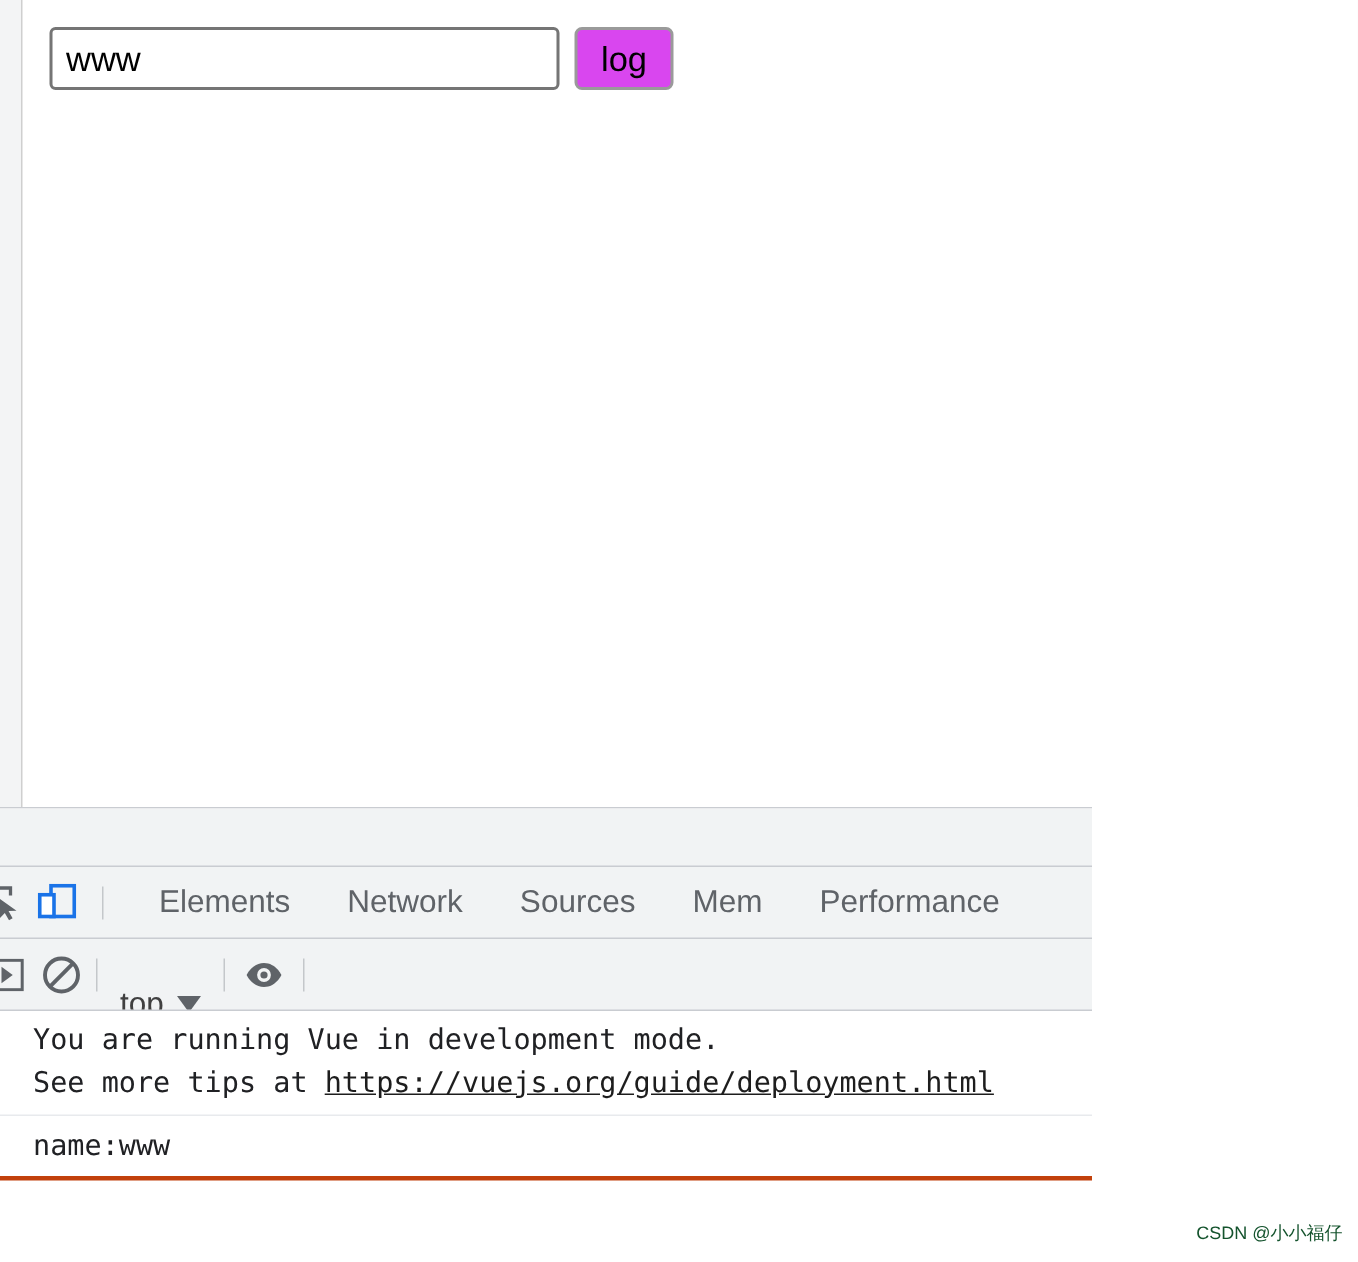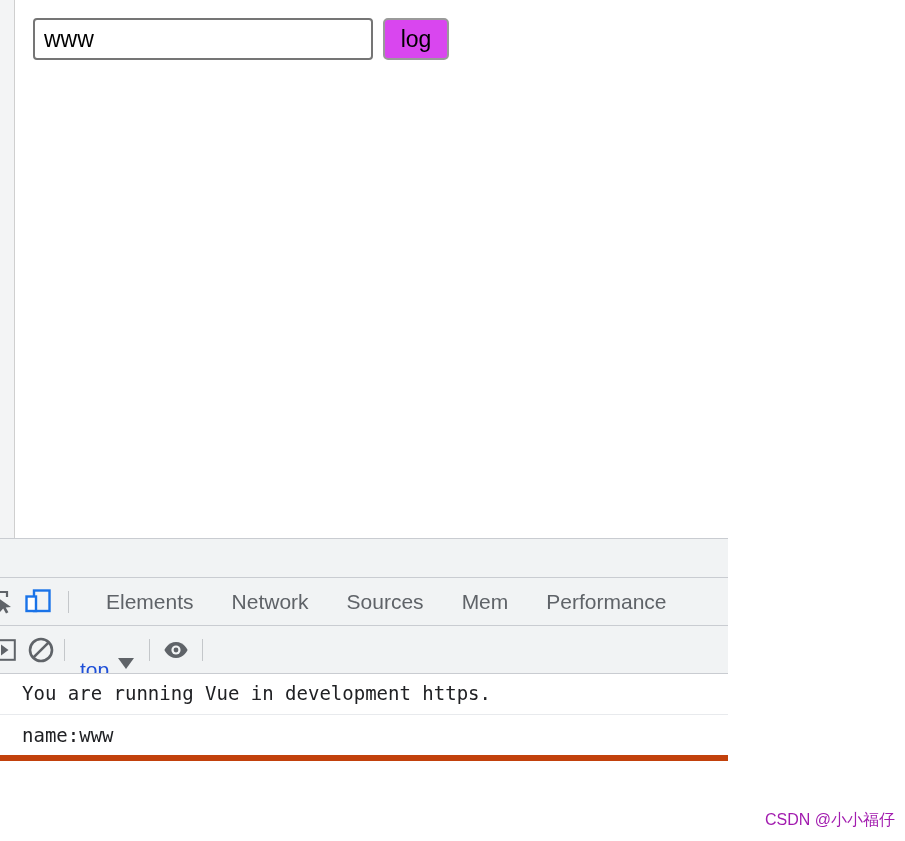--- a/index.html
+++ b/index.html
@@ -208,25 +208,25 @@
   }
   .ct-divider {
     flex: none;
     width: 1px;
     height: 22px;
     background: #c4c7ca;
   }
   .context-select {
     flex: none;
     display: flex;
-    align-items: flex-start;
+    align-items: center;
     gap: 9px;
     padding: 0 15px;
     font-size: 21px;
-    color: #1d4ed8;
+    color: #404040;
     cursor: default;
     margin-top: 40px;
   }
   .caret-down {
     width: 0;
     height: 0;
     border-left: 8px solid transparent;
     border-right: 8px solid transparent;
     border-top: 11px solid #5f6368;
   }
@@ -265,33 +265,33 @@
     line-height: 29px;
     white-space: pre;
     overflow: hidden;
   }
   .msg-link {
     color: #1d1d1d;
     text-decoration: underline;
   }
   .msg-row {
     padding: 7px 0 7px 22px;
-    border-bottom: 6px solid #c2410c;
+    border-bottom: 3px solid #c2410c;
     line-height: 26px;
     white-space: pre;
   }
 
   
   .watermark {
     position: absolute;
     right: 10px;
     bottom: 10px;
     font-family: "Liberation Sans", sans-serif;
-    font-size: 16px;
-    color: #a21caf;
+    font-size: 12px;
+    color: #14532d;
     white-space: nowrap;
     pointer-events: none;
     user-select: none;
   }
 </style>
 </head>
 <body>
 
 <div id="app-root">
 
@@ -370,21 +370,22 @@
         </svg>
       </div>
 
       <div class="ct-divider"></div>
 
     </div>
 
     <div class="console-messages">
 
       <div class="msg-group">
-        <div class="msg-line">You are running Vue in development https.</div>
+        <div class="msg-line">You are running Vue in development mode.</div>
+        <div class="msg-line"><span>See more tips at </span><a class="msg-link" href="#">https://vuejs.org/guide/deployment.html</a></div>
       </div>
 
       <div class="msg-row">name:www</div>
 
     </div>
   </div>
 
   <div class="watermark">CSDN @小小福仔</div>
 
 </div>

